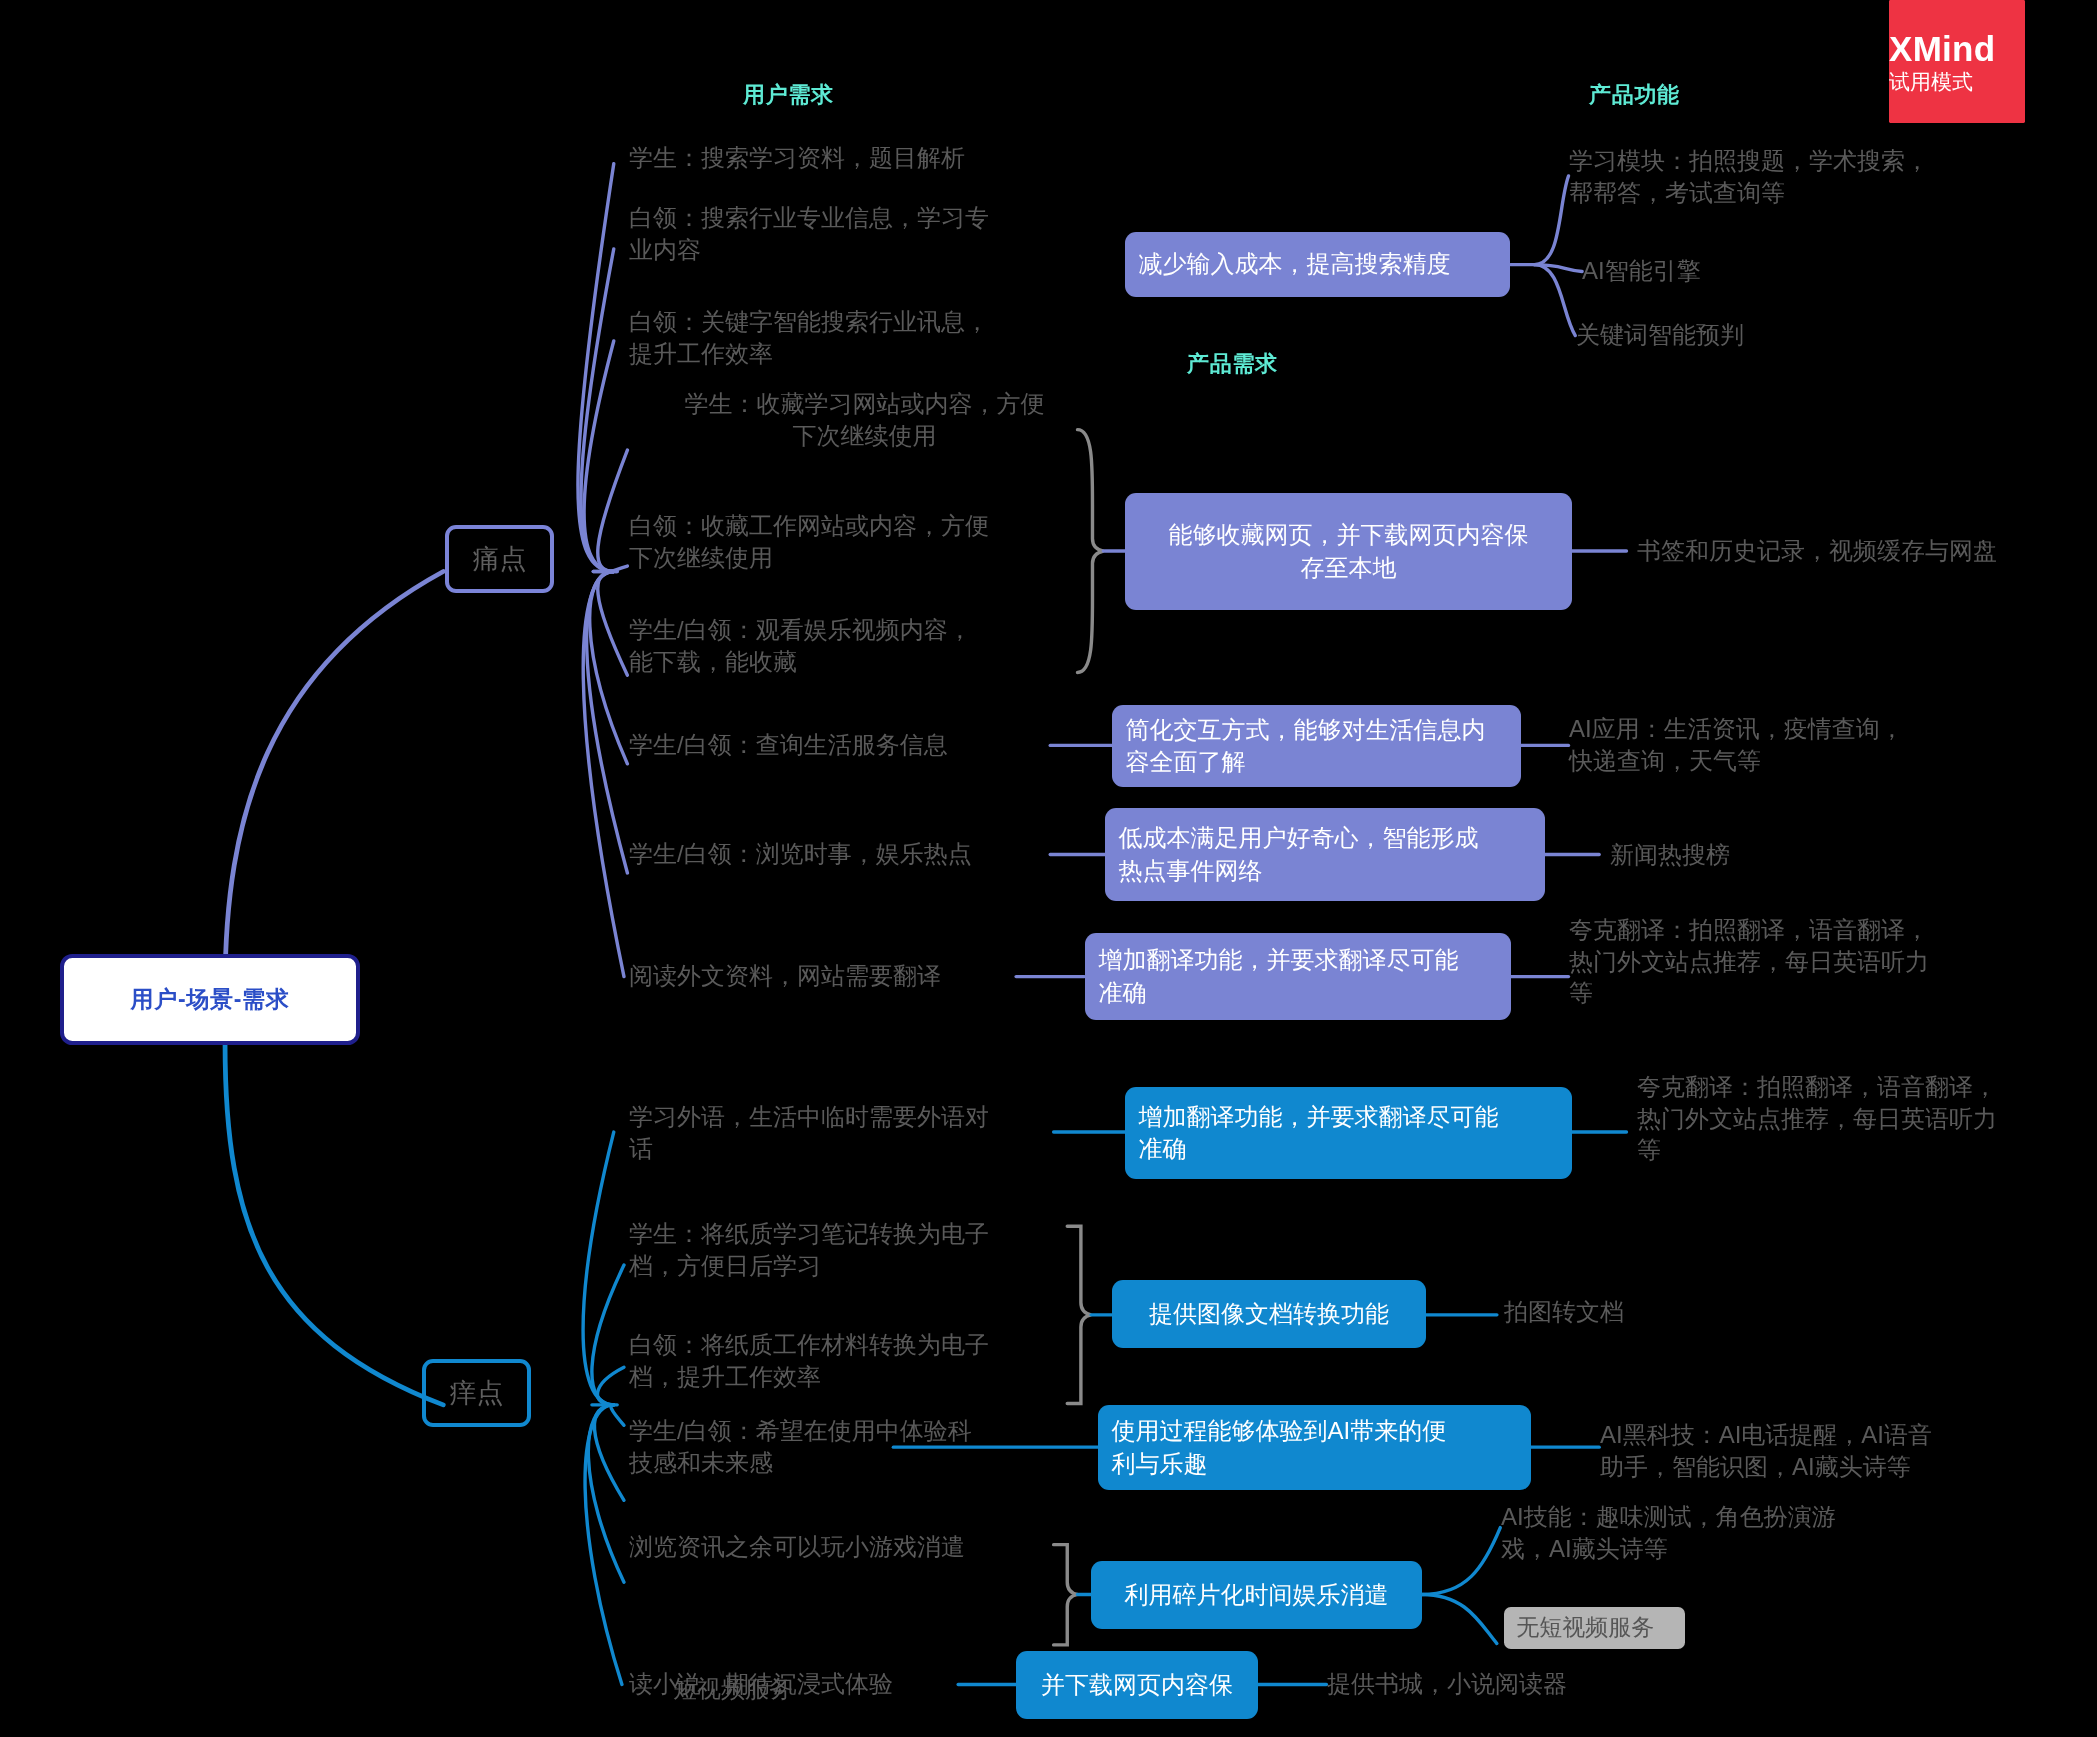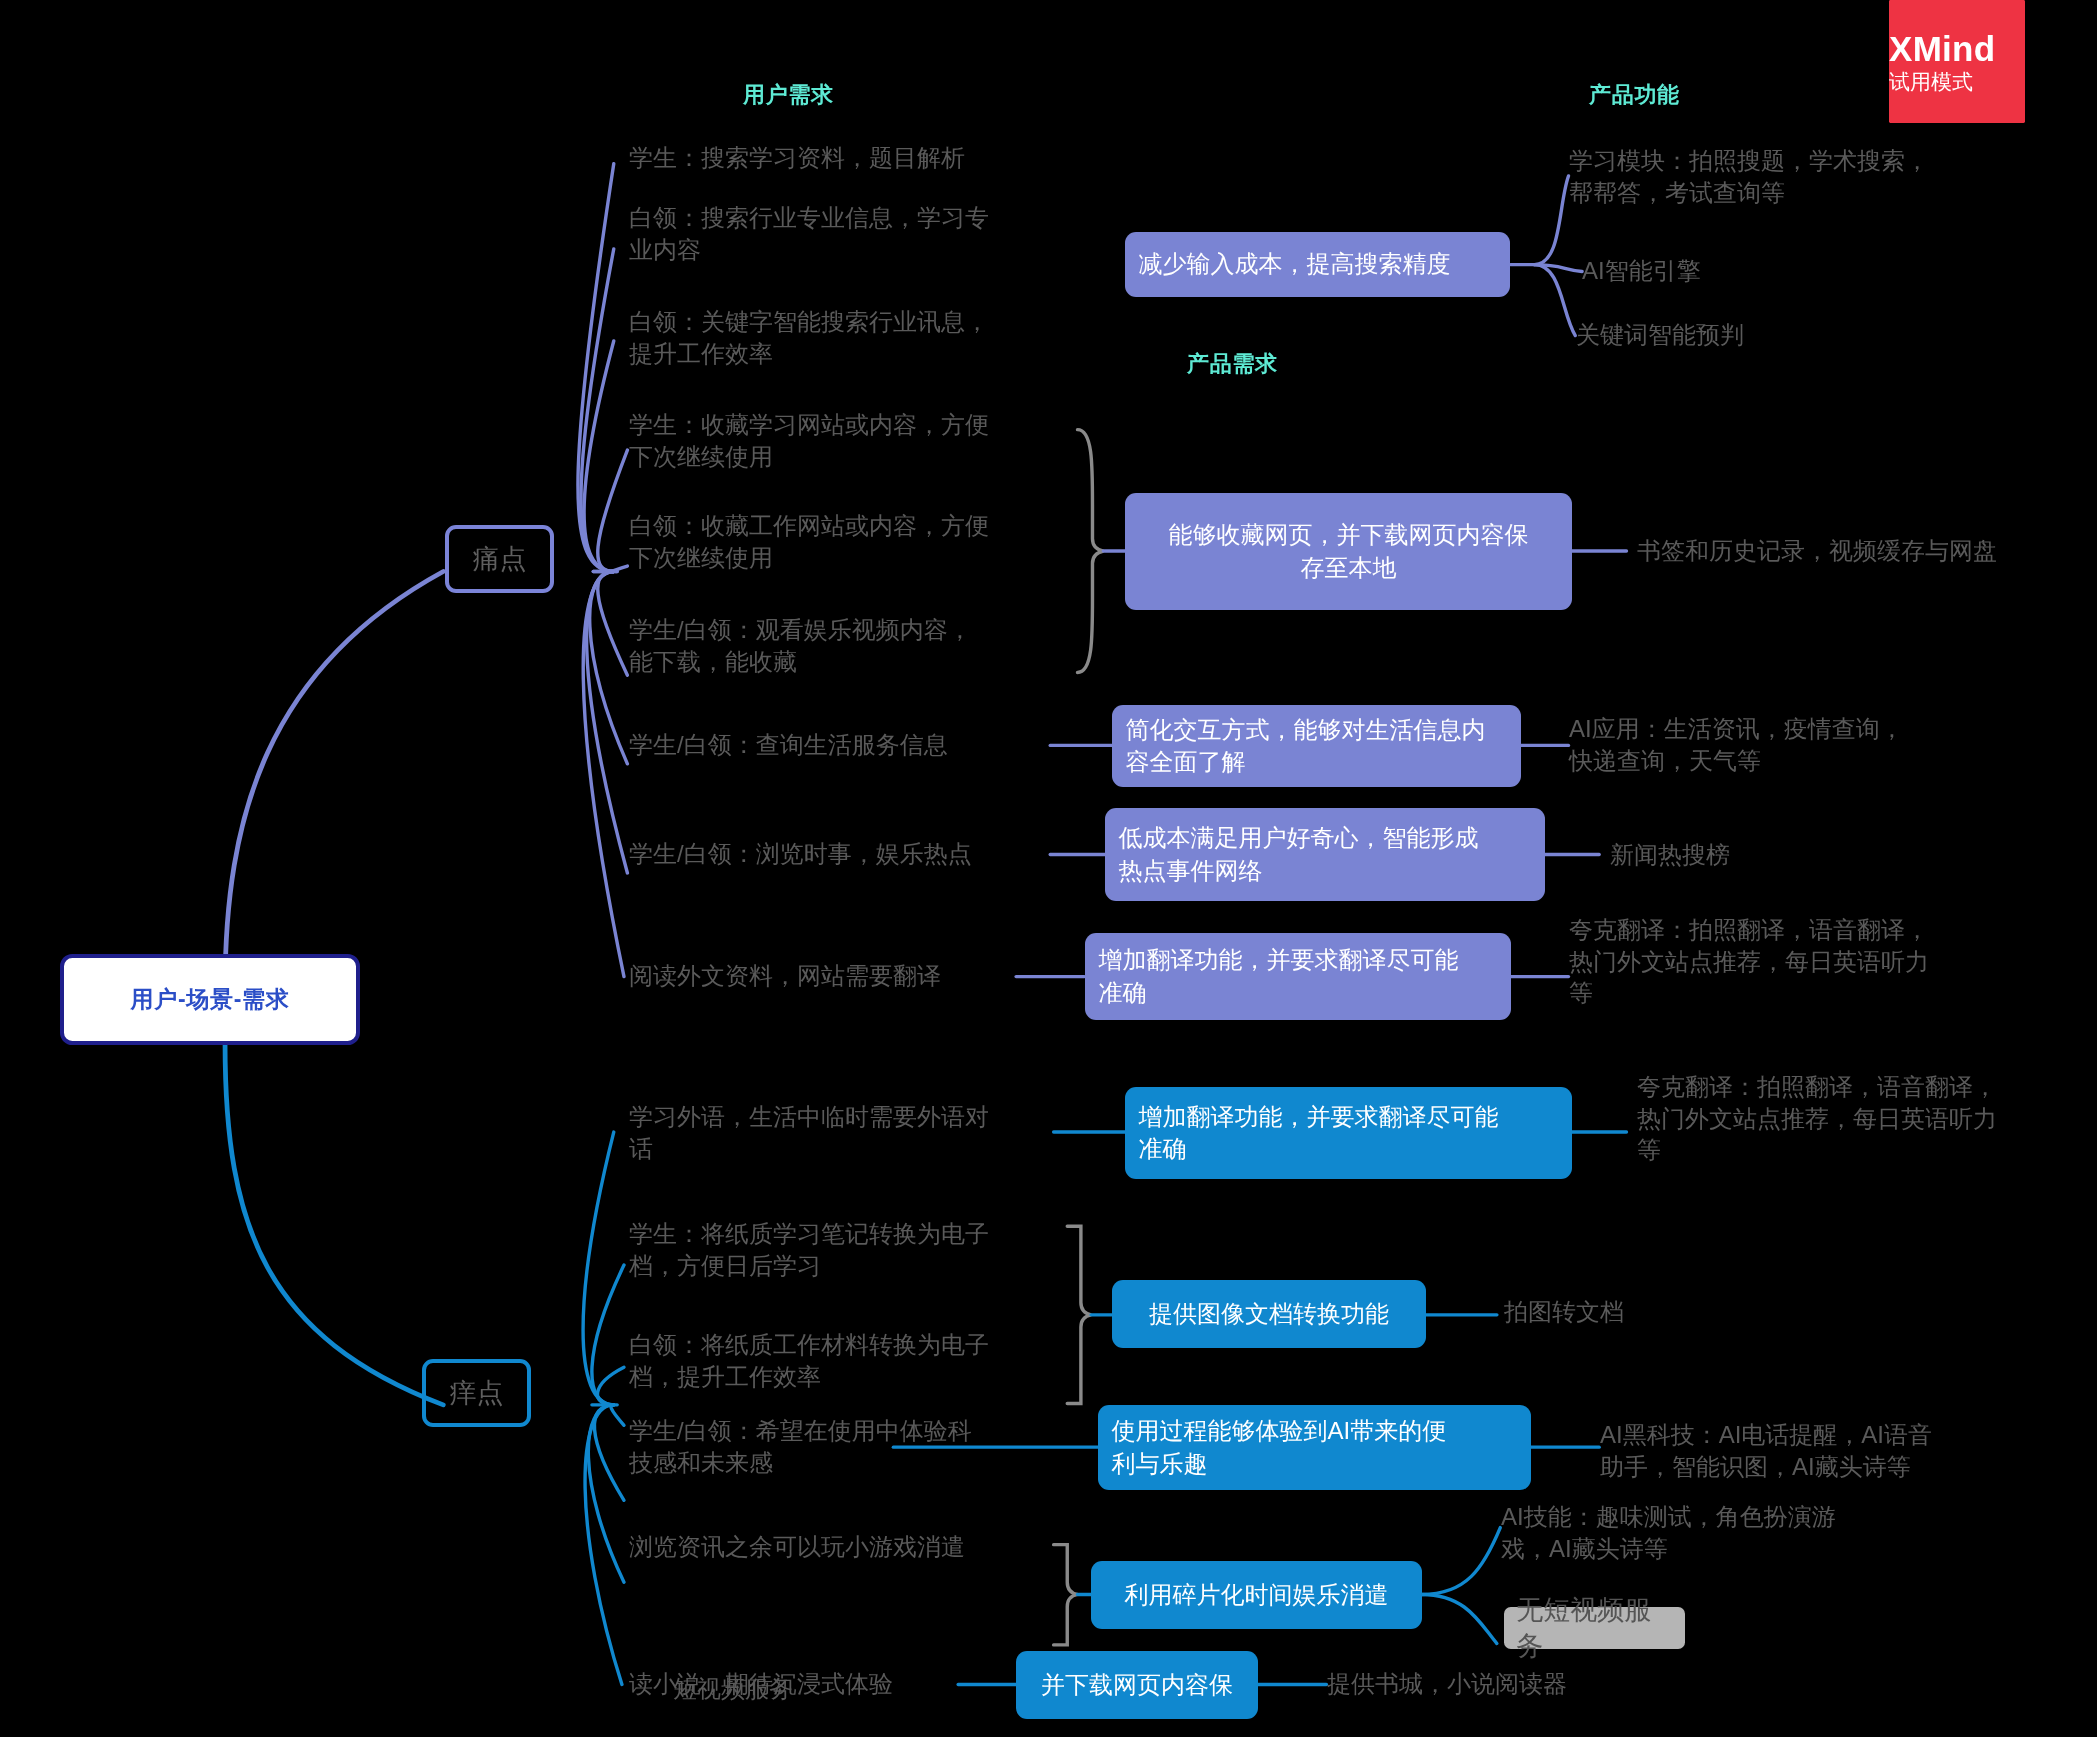--- a/index.html
+++ b/index.html
@@ -45,21 +45,21 @@
   
   .reqbox{
     border-radius:11px;color:#fff;font-size:24px;line-height:1.35;
     display:flex;align-items:center;padding:9.5px 13.6px;box-sizing:border-box;
     white-space:pre-line;
   }
   .reqbox.violet{background:#7a84d3;}
   .reqbox.violet.center{justify-content:center;text-align:center;}
   .reqbox.blue{background:#1088cf;}
   .reqbox.blue.center{justify-content:center;text-align:center;}
-  .reqbox.grey{background:#b5b5b5;color:#555;font-size:27px;padding:6.8px 12.3px;border-radius:6.8px;}
+  .reqbox.grey{background:#b5b5b5;color:#555;font-size:23px;padding:6.8px 12.3px;border-radius:6.8px;}
 
   
   .xmind{
     position:absolute;background:#ee3343;color:#fff;
     display:flex;flex-direction:column;align-items:flex-start;justify-content:center;
     border-radius:1.4px;
   }
   .xmind .wm-main{font-size:35px;font-weight:bold;letter-spacing:0.3px;line-height:1;}
   .xmind .wm-sub{font-size:21px;margin-top:5.5px;line-height:1;}
 </style>
@@ -158,21 +158,21 @@
   <div class="node root" style="left:60px;top:954px;width:300px;height:91px;">用户-场景-需求</div>
 
   <div class="node branch-pill pain" style="left:445px;top:525px;width:109px;height:68px;">痛点</div>
   <div class="node branch-pill itch" style="left:422px;top:1359px;width:109px;height:68px;">痒点</div>
 
   <div class="node leaf" style="left:629px;top:142px;width:450px;">学生：搜索学习资料，题目解析</div>
   <div class="node leaf" style="left:629px;top:202px;width:450px;">白领：搜索行业专业信息，学习专
 业内容</div>
   <div class="node leaf" style="left:629px;top:306px;width:471px;">白领：关键字智能搜索行业讯息，
 提升工作效率</div>
-  <div class="node leaf" style="left:629px;top:409px;width:471px;">学生：收藏学习网站或内容，方便
+  <div class="node leaf" style="left:629px;top:388px;width:471px;text-align:center;">学生：收藏学习网站或内容，方便
 下次继续使用</div>
   <div class="node leaf" style="left:629px;top:510px;width:471px;">白领：收藏工作网站或内容，方便
 下次继续使用</div>
   <div class="node leaf" style="left:629px;top:614px;width:471px;">学生/白领：观看娱乐视频内容，
 能下载，能收藏</div>
   <div class="node leaf" style="left:629px;top:729px;width:477px;">学生/白领：查询生活服务信息</div>
   <div class="node leaf" style="left:629px;top:838px;width:477px;">学生/白领：浏览时事，娱乐热点</div>
   <div class="node leaf" style="left:629px;top:960px;width:477px;">阅读外文资料，网站需要翻译</div>
 
   <div class="node reqbox violet" style="left:1125px;top:232px;width:385px;height:65px;">减少输入成本，提高搜索精度</div>

